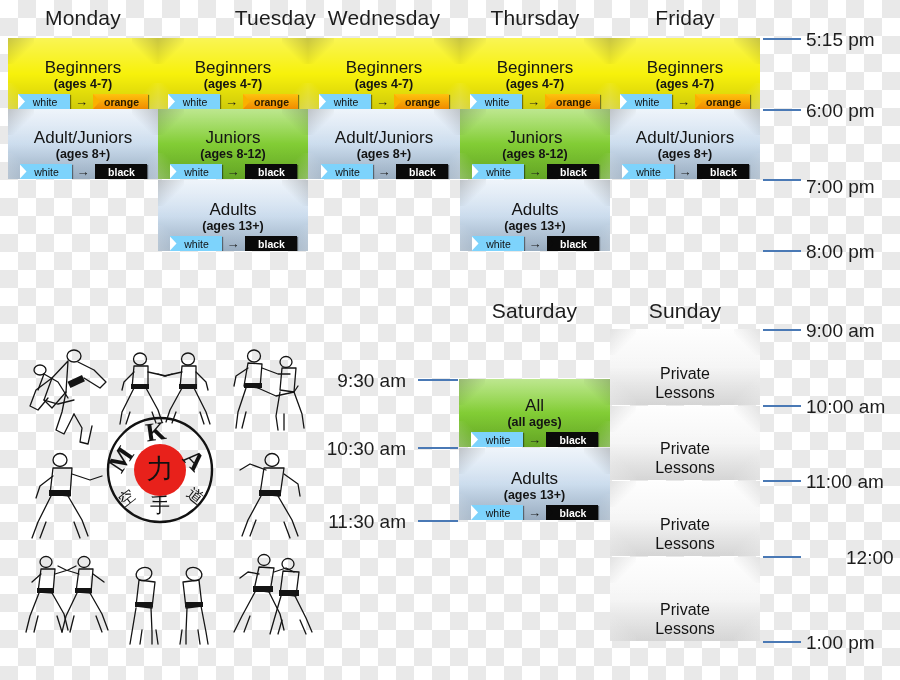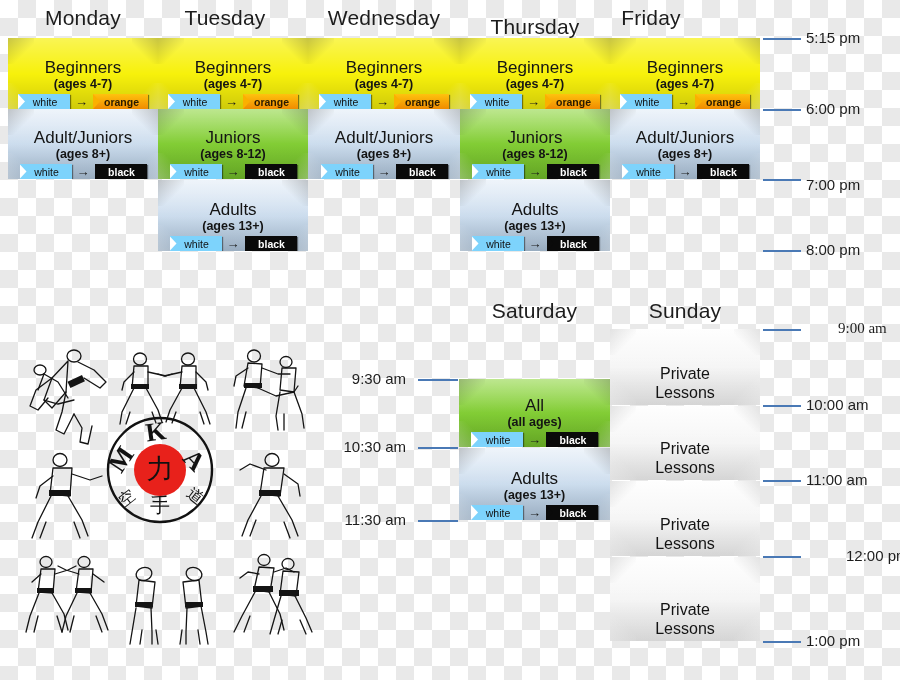--- a/index.html
+++ b/index.html
@@ -73,39 +73,39 @@
   .chip-white{background:#7dd3fc;color:#111;}
   .chip-white:before{background:#ffffff;}
   .chip-orange{background:linear-gradient(to bottom,#ffc20e,#f08b00);color:#2a1a00;font-weight:bold;}
   .chip-orange:before{background:#fbb000;}
   .chip-black{background:#0a0a0a;color:#ffffff;font-weight:bold;}
   .chip-black:before{background:#0a0a0a;}
   .arrow{font-size:13px;color:#1a1a1a;line-height:1;}
 
   
   .tick{position:absolute;height:2px;background:#4a79b5;}
-  .tlabel{position:absolute;font-size:15px;color:#1d1d1d;white-space:nowrap;}
+  .tlabel{position:absolute;font-size:19px;color:#1d1d1d;white-space:nowrap;}
   .tlabel.right{text-align:right;}
 
   
   .art{position:absolute;}
   .art svg{display:block;}
   .logo{position:absolute;}
 </style>
 </head>
 <body>
 
 <div class="stage">
 
   <div id="weekday-headers">
       <div class="day-head" style="left: 8px; top: 6px; width: 150px;">Monday</div>
-      <div class="day-head" style="left: 150px; top: 6px; width: 150px;">Tuesday</div>
+      <div class="day-head" style="left: 166px; top: 6px; width: 150px; text-align: right;">Tuesday</div>
       <div class="day-head" style="left: 308px; top: 6px; width: 152px;">Wednesday</div>
-      <div class="day-head" style="left: 460px; top: 15px; width: 150px;">Thursday</div>
-      <div class="day-head" style="left: 576px; top: 6px; width: 150px;">Friday</div>
+      <div class="day-head" style="left: 460px; top: 6px; width: 150px;">Thursday</div>
+      <div class="day-head" style="left: 610px; top: 6px; width: 150px;">Friday</div>
     </div>
 
   <div id="weekday-blocks">
       <div class="blk yellow" style="left: 8px; top: 38px; width: 150px; height: 71px;">
         <span class="bevel"></span>
         <span class="corner c-tl"></span>
         <span class="corner c-tr"></span>
         <span class="corner c-bl"></span>
         <span class="corner c-br"></span>
         <div class="txt">
@@ -405,21 +405,21 @@
   <div id="weekend-left-times">
       <div class="tick" style="left: 418px; top: 379px; width: 40px;"></div>
       <div class="tlabel right" style="right: 494px; top: 370px;">9:30 am</div>
       <div class="tick" style="left: 418px; top: 447px; width: 40px;"></div>
       <div class="tlabel right" style="right: 494px; top: 438px;">10:30 am</div>
       <div class="tick" style="left: 418px; top: 520px; width: 40px;"></div>
       <div class="tlabel right" style="right: 494px; top: 511px;">11:30 am</div>
     </div>
   <div id="weekend-right-times">
       <div class="tick" style="left: 763px; top: 329px; width: 38px;"></div>
-      <div class="tlabel" style="left: 838px; top: 320px; font-family: Liberation Serif, serif;">9:00 am</div>
+      <div class="tlabel" style="left: 806px; top: 320px;">9:00 am</div>
       <div class="tick" style="left: 763px; top: 405px; width: 38px;"></div>
       <div class="tlabel" style="left: 806px; top: 396px;">10:00 am</div>
       <div class="tick" style="left: 763px; top: 480px; width: 38px;"></div>
       <div class="tlabel" style="left: 806px; top: 471px;">11:00 am</div>
       <div class="tick" style="left: 763px; top: 556px; width: 38px;"></div>
       <div class="tlabel" style="left: 806px; top: 547px; margin-left: 40px;">12:00 pm</div>
       <div class="tick" style="left: 763px; top: 641px; width: 38px;"></div>
       <div class="tlabel" style="left: 806px; top: 632px;">1:00 pm</div>
     </div>
 

